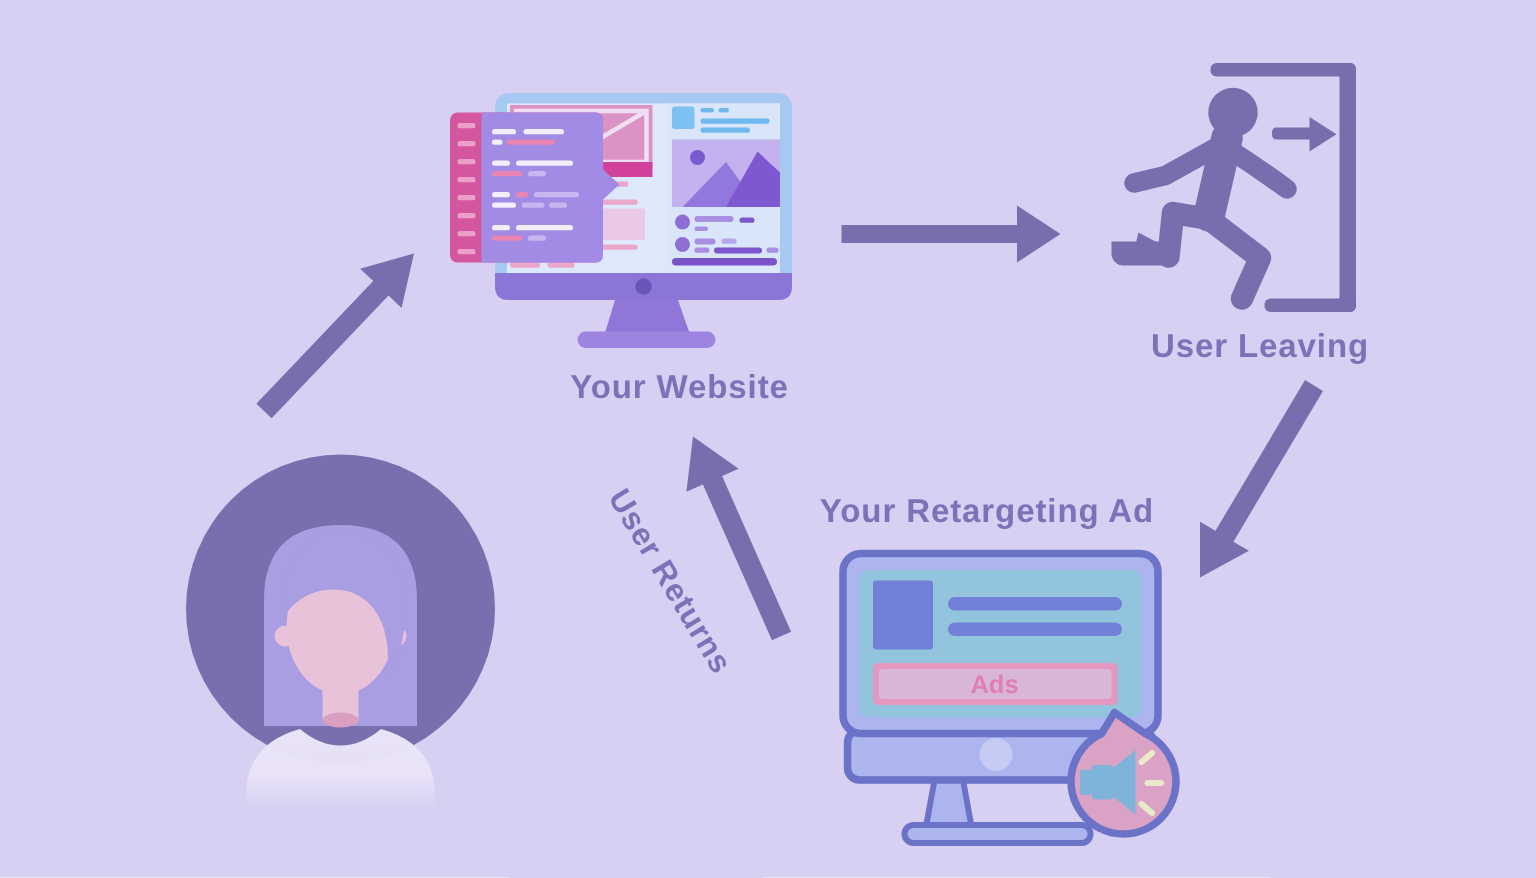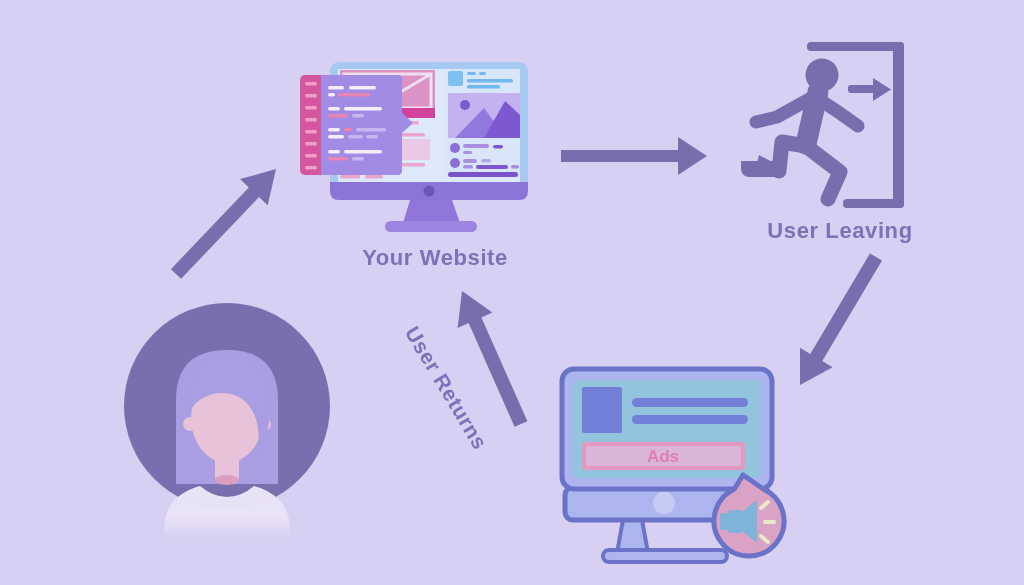--- a/index.html
+++ b/index.html
@@ -205,17 +205,18 @@
       <circle cx="152" cy="124" r="7" fill="#e8c2d8"></circle>
       <ellipse cx="115" cy="118" rx="36" ry="45" fill="#e8c2d8"></ellipse>
       <path d="M77,112 C74,62 104,52 116,53 C148,56 161,82 158,112 C157,132 152,143 146,150
                C150,116 136,98 119,94 C101,90 85,98 77,112 Z" fill="#a99ee2"></path>
       <rect x="103" y="152" width="24" height="28" fill="#e8c2d8"></rect>
       <ellipse cx="115" cy="180" rx="12" ry="5" fill="#d99fc0"></ellipse>
     </g>
     <path d="M52,240 V230 Q52,196 88,186 Q101,197 115,197 Q129,197 142,186 Q178,196 178,230 V240 Z" fill="url(#shirtFade)"></path>
   </svg>
 
-  <div class="label" style="left:435px;top:258px">Your Website</div>
+  <div class="label" style="left:453px;top:258px">Your Website</div>
   <div class="label" style="left:840px;top:231px">User Leaving</div>
+  <div class="label" style="left:658px;top:341px">Your Retargeting Ad</div>
   <div class="label rotated" style="left:446px;top:388px">User Returns</div>
 
 </div>
 
 </body></html>

